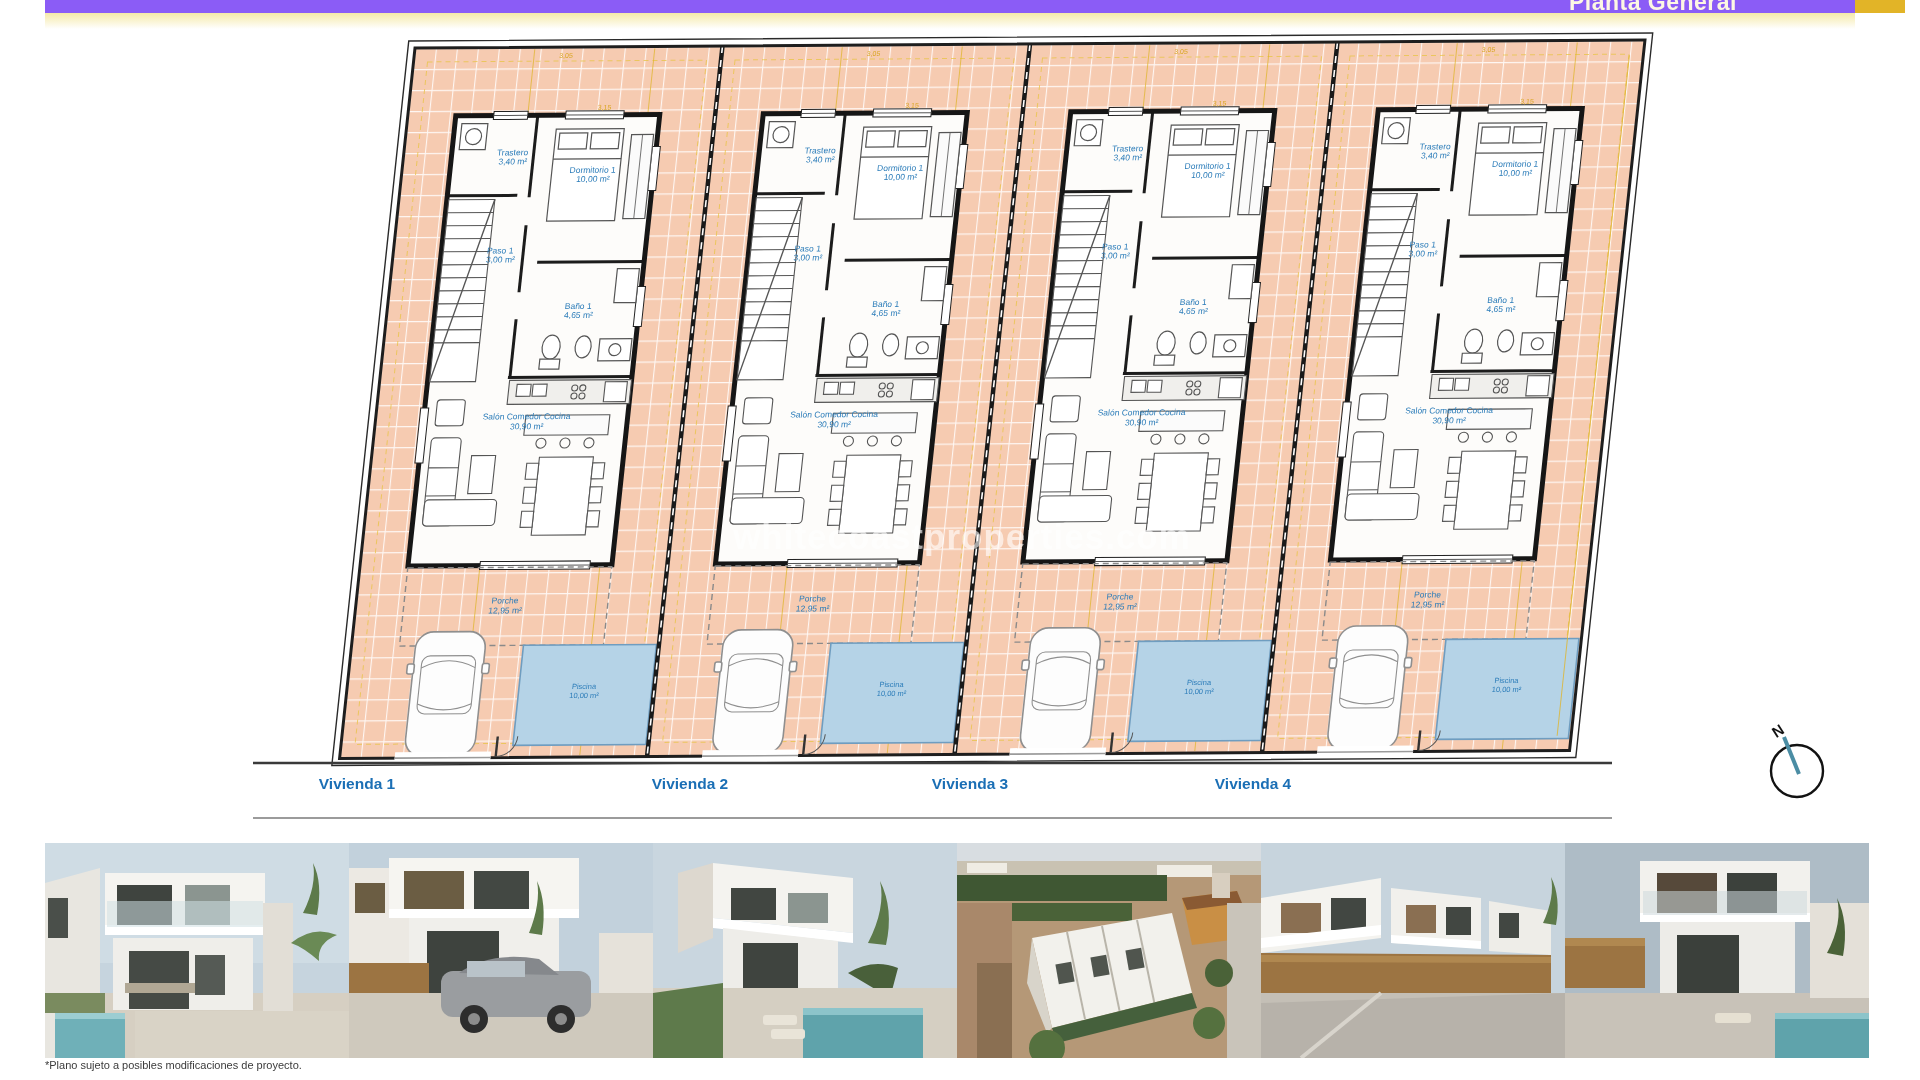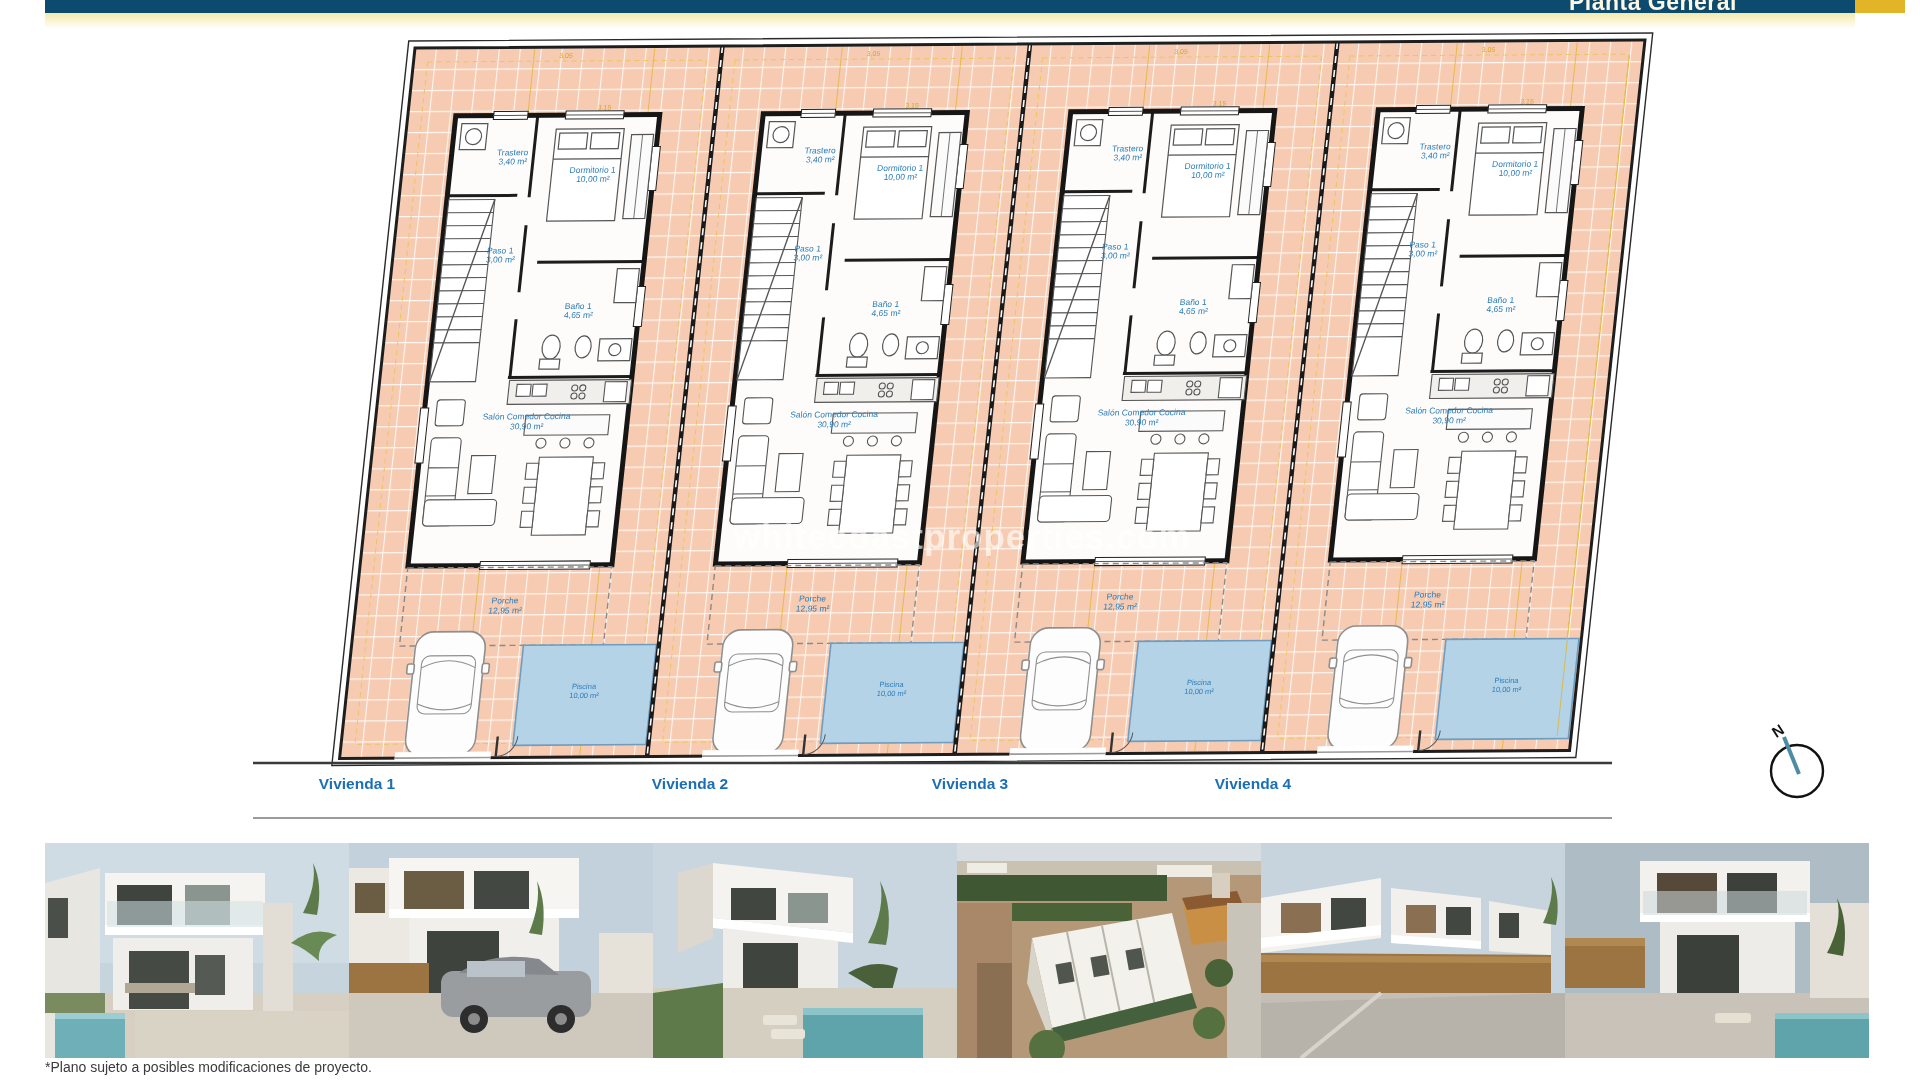--- a/index.html
+++ b/index.html
@@ -1,37 +1,37 @@
 <!DOCTYPE html>
 <html><head>
 <meta charset="utf-8">
 <style>
   html,body{margin:0;padding:0;}
   body{width:1920px;height:1080px;position:relative;background:#ffffff;
        font-family:"Liberation Sans",sans-serif;overflow:hidden;}
 
   
   .topbar{position:absolute;left:45px;top:0;width:1810px;height:13px;
-          background:#0c4a6e;overflow:hidden;}
+          background:#8b5cf6;overflow:hidden;}
   .topbar-accent{position:absolute;left:1855px;top:0;width:50px;height:13px;
           background:#e2b427;}
   .topbar-title{position:absolute;top:-11px;right:118px;font-size:23px;
           font-weight:bold;color:#fdf7e3;letter-spacing:.5px;white-space:nowrap;}
   .topbar-glow{position:absolute;left:45px;top:13px;width:1810px;height:16px;
           background:linear-gradient(#f5e9a8,rgba(255,255,255,0));}
 
   
   #plan-svg{position:absolute;left:0;top:0;}
 
   
   .photo-strip{position:absolute;left:45px;top:843px;width:1824px;height:215px;
           display:flex;}
   .photo-strip svg{display:block;flex:0 0 304px;height:215px;}
 
-  .disclaimer{position:absolute;left:45px;top:1059px;font-size:14px;
+  .disclaimer{position:absolute;left:45px;top:1059px;font-size:11px;
           color:#3b3b3b;}
 </style>
 </head>
 <body>
 
 <div class="topbar">
   <span class="topbar-title">Planta General</span>
 </div>
 <div class="topbar-accent"></div>
 <div class="topbar-glow"></div>

